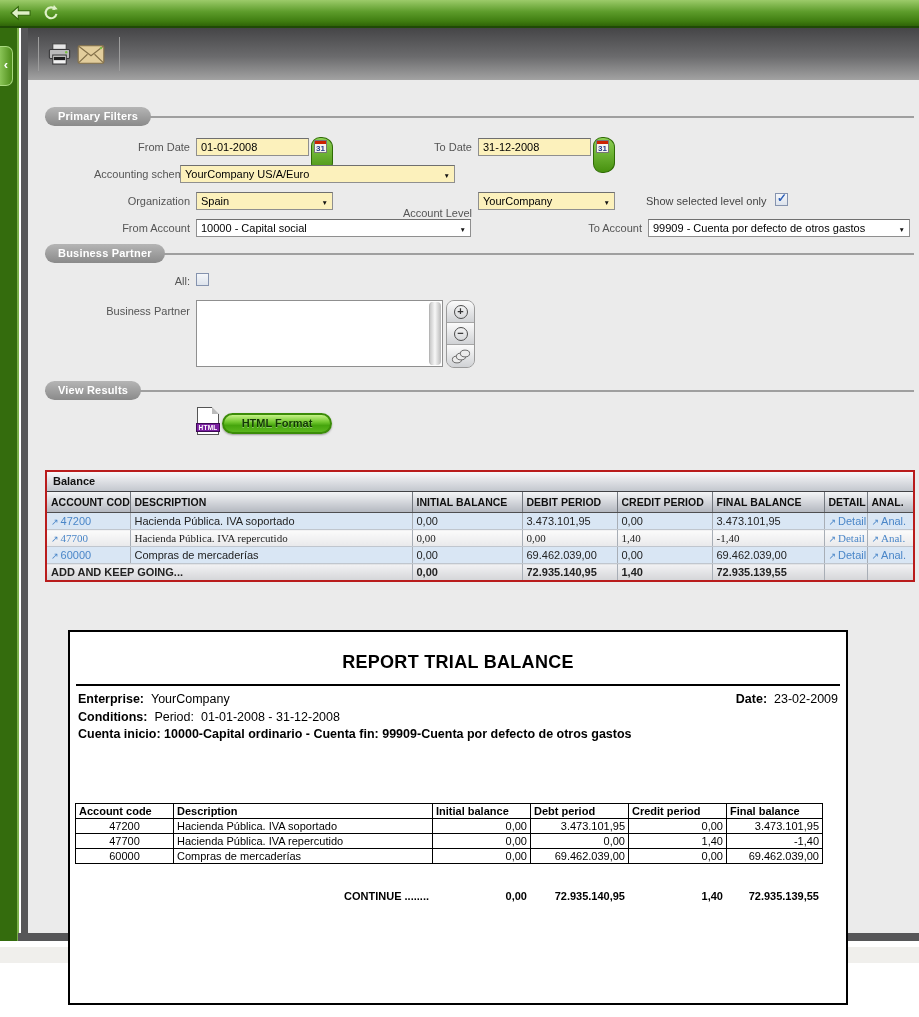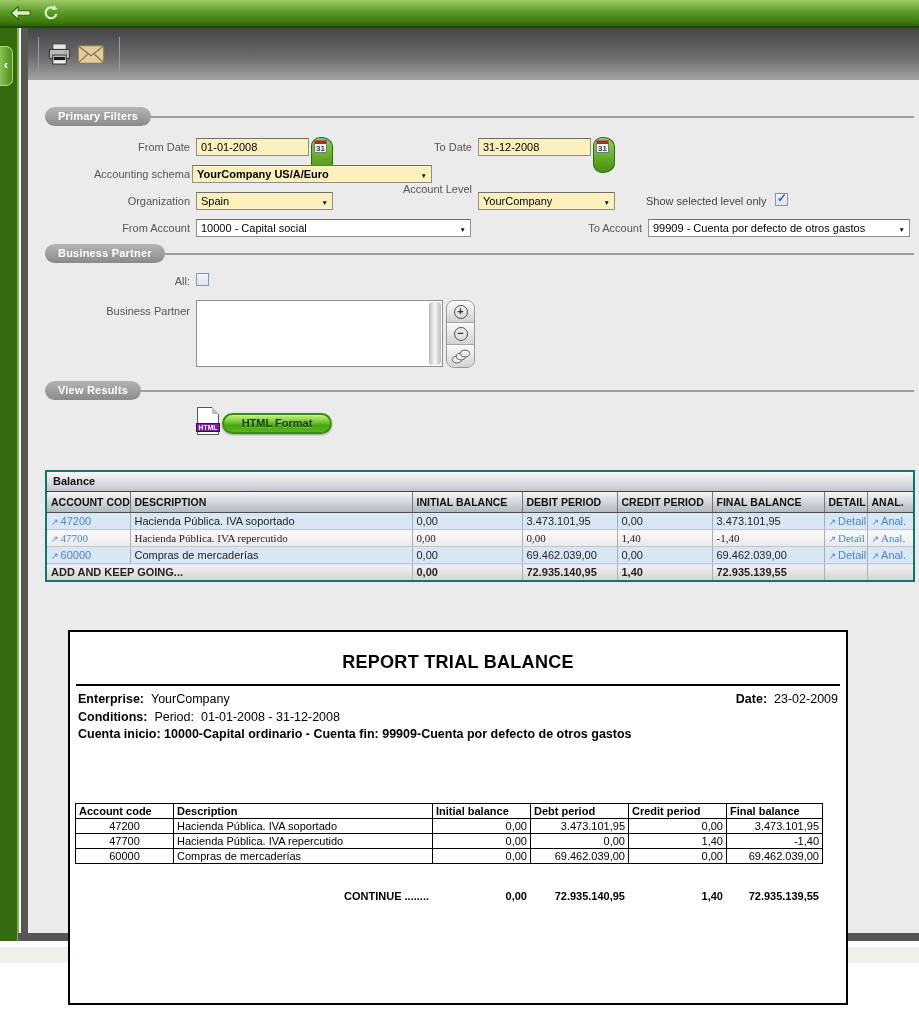--- a/index.html
+++ b/index.html
@@ -66,21 +66,21 @@
   .htmlico { position:absolute; width:22px; height:28px; background:#fff; border:1px solid #555; }
   .fold { position:absolute; right:-1px; top:-1px; width:0; height:0; border-left:7px solid #bbb; border-top:7px solid #ebebeb; }
   .htmltag { position:absolute; left:-2px; bottom:2px; width:24px; height:9px; background:#7a1fa0; border:1px solid #3d0a55;
     color:#fff; font-size:6.5px; font-weight:bold; text-align:center; line-height:8px; letter-spacing:.2px; }
   .gbtn { position:absolute; width:110px; height:21px; border:2px solid #3b8c08; border-radius:11px;
     background:linear-gradient(180deg,#c6f286 0%,#74c931 40%,#46a50d 62%,#5ab51d 100%);
     color:#123a02; font-size:11px; font-weight:bold; text-align:center; line-height:17px; cursor:pointer;
     box-shadow:0 1px 2px rgba(0,0,0,.35); text-shadow:0 1px 0 rgba(255,255,255,.35); }
 
   
-  .gridbox { position:absolute; left:17px; top:390px; width:870px; border:2px solid #0f766e; background:#fff; }
+  .gridbox { position:absolute; left:17px; top:390px; width:870px; border:2px solid #b91c1c; background:#fff; }
   .gtitle { height:20px; background:linear-gradient(180deg,#f8f8fa,#c3c7ce); border-bottom:1px solid #414145;
     font-weight:bold; font-size:11px; padding:3px 0 0 6px; color:#111; }
   table.grid { width:100%; border-collapse:collapse; table-layout:fixed; }
   table.grid th { background:linear-gradient(180deg,#f4f5f7,#b4b8c0); font-size:10.5px; font-weight:bold; color:#101010;
     text-align:left; padding:4px 2px 4px 4px; border-right:1px solid #73787f; border-bottom:1px solid #4e4e50; white-space:nowrap; overflow:hidden; }
   table.grid th:last-child { border-right:none; }
   table.grid td { font-size:11px; color:#222; padding:2px 2px 2px 4px; border-right:1px solid #a8aeb6;
     border-bottom:1px solid #c0c6ce; white-space:nowrap; overflow:hidden; height:15px; }
   table.grid td:last-child { border-right:none; }
   tr.rb td { background:#d9e6f4; }
@@ -163,32 +163,32 @@
   <div class="lbl" style="left:312px; top:58px; width:132px;">To Date</div>
   <input class="inp req" style="left: 450px; top: 58px; width: 113px;" value="31-12-2008">
   <div class="calbtn" style="left:565px; top:57px;">
     <div class="calbox">
         <div class="calhead"></div>
       <span class="calnum">31</span>
       </div>
   </div>
 
   <div class="lbl" style="left:30px; top:85px; width:132px;">Accounting schema</div>
-  <div class="sel req" style="left:164px; top:85px; width:240px;font-weight:bold;">
+  <div class="sel req" style="left:152px; top:85px; width:275px;">
     <span class="selv">YourCompany US/A/Euro</span>
     <span class="arr">▼</span>
   </div>
 
   <div class="lbl" style="left:30px; top:112px; width:132px;">Organization</div>
   <div class="sel req" style="left:168px; top:112px; width:137px;">
     <span class="selv">Spain</span>
     <span class="arr">▼</span>
   </div>
 
-  <div class="lbl" style="left:312px; top:100px; width:132px;">Account Level</div>
+  <div class="lbl" style="left:312px; top:124px; width:132px;">Account Level</div>
   <div class="sel req" style="left:450px; top:112px; width:137px;">
     <span class="selv">YourCompany</span>
     <span class="arr">▼</span>
   </div>
 
   <div class="lbl plain" style="left:618px; top:112px; width:126px;">Show selected level only</div>
   <div class="cb" style="left:747px; top:113px;">
     <span class="mark">✓</span>
   </div>
 

